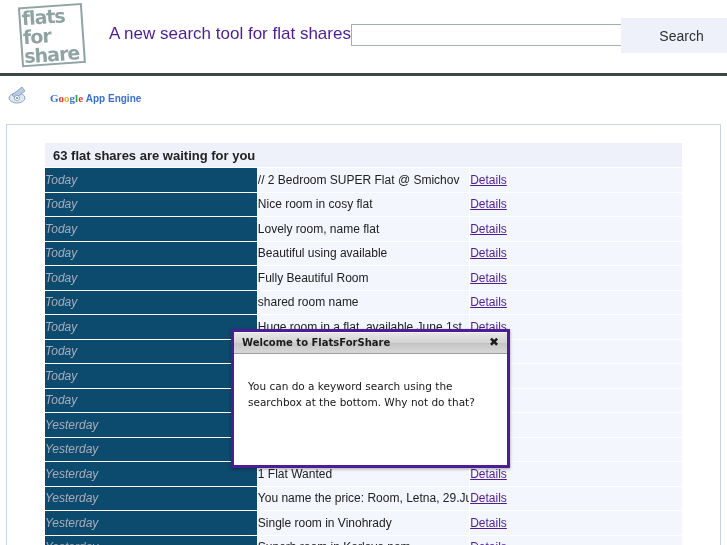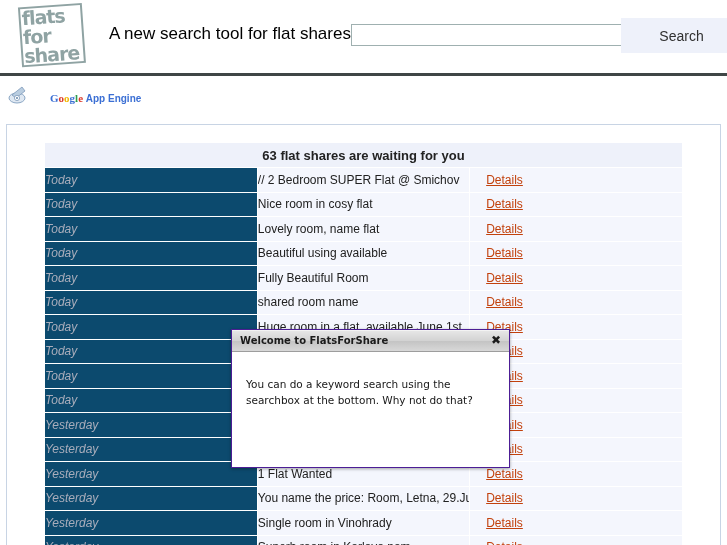--- a/index.html
+++ b/index.html
@@ -49,21 +49,21 @@
   }
   #logo-w1 { top: 2px;  font-size: 19px; }
   #logo-w2 { top: 21px; font-size: 19px; }
   #logo-w3 { top: 40px; font-size: 19px; }
 
   #tagline {
     position: absolute;
     left: 109px;
     top: 24px;
     font-size: 17px;
-    color: #000000;
+    color: #4c1d95;
     font-family: "Liberation Sans", sans-serif;
     white-space: nowrap;
   }
   #search-input {
     position: absolute;
     left: 351px;
     top: 24px;
     width: 270px;
     height: 20px;
     border: 1px solid #9fb0b0;
@@ -159,23 +159,24 @@
   #listing-table td, #listing-table th {
     padding: 0;
     margin: 0;
   }
   #table-caption-row th {
     height: 24px;
     background: #eef1fa;
     color: #222222;
     font-size: 13px;
     font-weight: bold;
-    text-align: center;
+    text-align: left;
     border-bottom: 1px solid #ffffff;
     font-family: "Liberation Sans", sans-serif;
+    padding-left: 8px;
   }
   tr.listing-row { height: 24.5px; }
   td.col-date {
     width: 85px;
     background: #0c4a6e;
     color: #a9adbb;
     font-style: italic;
     font-size: 12px;
     padding-left: 13px;
     border-bottom: 1px solid #ffffff;
@@ -196,34 +197,33 @@
   td.col-details {
     width: 66px;
     background: #f4f6fd;
     font-size: 12px;
     padding-left: 8px;
     border-bottom: 1px solid #ffffff;
     border-left: 1px solid #ffffff;
     font-family: "Liberation Sans", sans-serif;
   }
   td.col-details a {
-    color: #c2410c;
+    color: #4c1d95;
     text-decoration: underline;
-    margin-left: 16px;
   }
 
   
   #dialog {
     position: absolute;
     left: 224px;
     top: 204px;
     width: 279px;
     height: 139px;
     background: #ffffff;
-    border: 1px solid #4c1d95;
+    border: 3px solid #4c1d95;
     box-shadow: 0 1px 3px rgba(0,0,0,0.35);
     box-sizing: border-box;
   }
   #dialog-titlebar {
     position: relative;
     height: 20px;
     background: linear-gradient(to bottom, #e6e6e6 0%, #d2d2d2 50%, #c4c4c4 51%, #d8d8d8 100%);
     border-bottom: 1px solid #9d9d9d;
     border-top: 1px solid #f3f3f3;
   }

